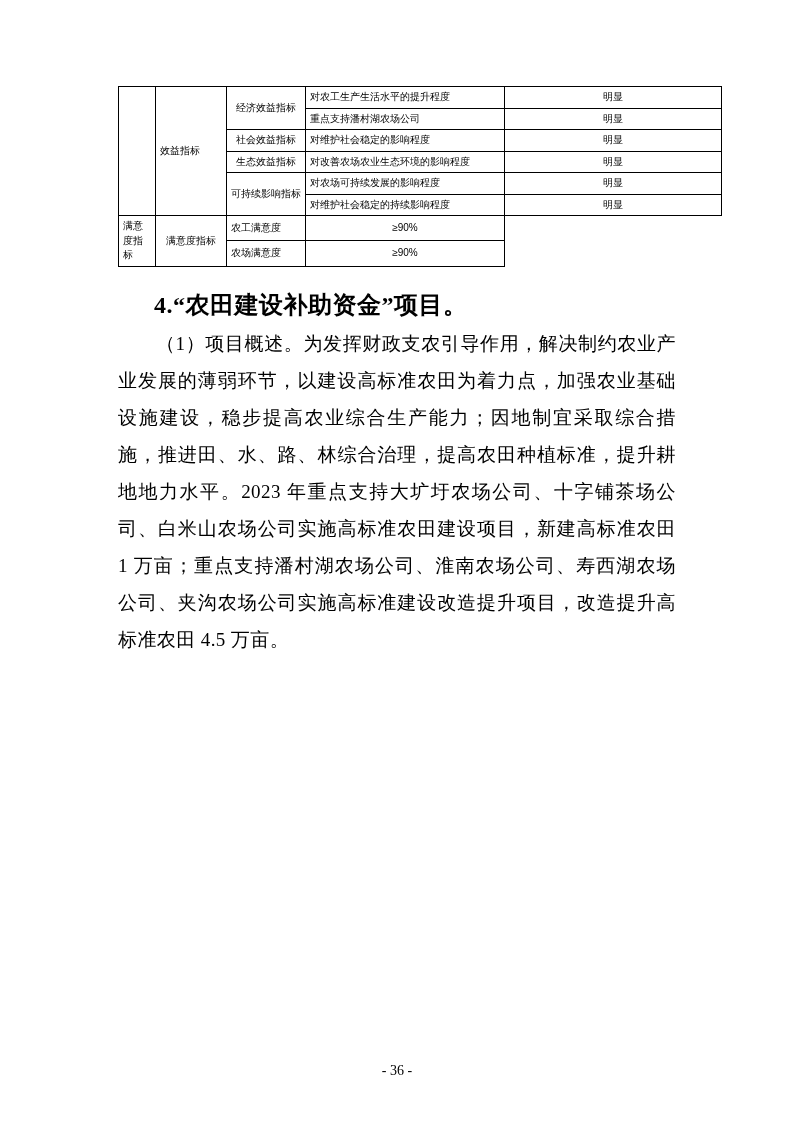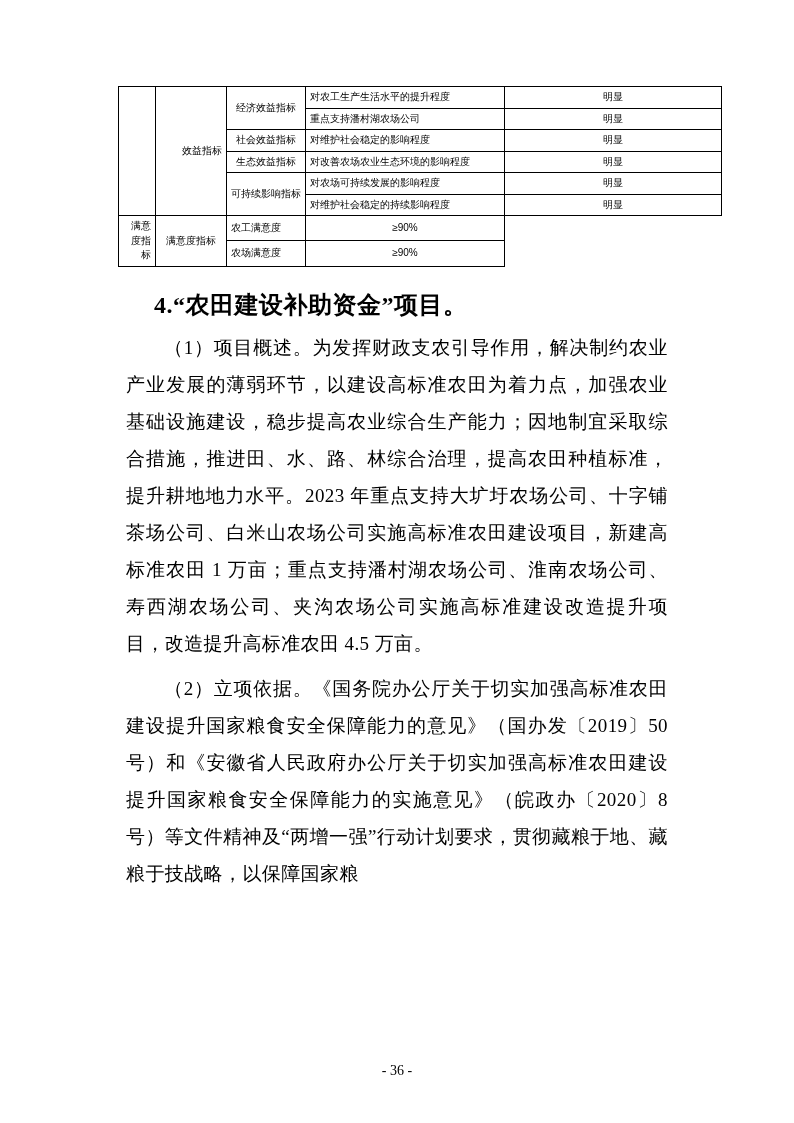--- a/index.html
+++ b/index.html
@@ -33,39 +33,39 @@
   }
   table.indicator-table td {
     border: 1px solid #000;
     font-size: 10px;
     line-height: 1.45;
     padding: 3px 4px;
     vertical-align: middle;
     font-family: "Liberation Sans", "DejaVu Sans", sans-serif;
   }
   td.col-a { width: 28px; }
-  td.col-b { width: 62px; text-align: right; }
+  td.col-b { width: 62px; text-align: left; }
   td.col-c { width: 70px; text-align: center; margin-left: 7px; }
   td.col-d { width: 190px; text-align: left; }
   td.col-e { width: 208px; text-align: center; }
 
   
   .heading {
     font-size: 24px;
     font-weight: bold;
     font-family: "Liberation Serif", "DejaVu Serif", serif;
     text-align: left;
     margin: 22px 0 4px 0;
     text-indent: 36px;
     letter-spacing: 0.5px;
   }
   p.para {
     font-size: 19px;
     line-height: 37px;
-    margin: 8px;
+    margin: 0;
     text-align: justify;
     text-justify: inter-ideograph;
     text-indent: 38px;
     letter-spacing: 0.4px;
   }
   .footer {
     position: absolute;
     bottom: 44px;
     left: 0;
     width: 794px;
@@ -122,17 +122,16 @@
         <td class="col-d">农场满意度</td>
         <td class="col-e">≥90%</td>
       </tr>
     </tbody>
   </table>
 
   <div class="heading">4.“农田建设补助资金”项目。</div>
 
   <p class="para">（1）项目概述。为发挥财政支农引导作用，解决制约农业产业发展的薄弱环节，以建设高标准农田为着力点，加强农业基础设施建设，稳步提高农业综合生产能力；因地制宜采取综合措施，推进田、水、路、林综合治理，提高农田种植标准，提升耕地地力水平。2023 年重点支持大圹圩农场公司、十字铺茶场公司、白米山农场公司实施高标准农田建设项目，新建高标准农田 1 万亩；重点支持潘村湖农场公司、淮南农场公司、寿西湖农场公司、夹沟农场公司实施高标准建设改造提升项目，改造提升高标准农田 4.5 万亩。</p>
 
-  <p class="para">（2）立项依据。《国务院办公厅关于切实加强高标准农田建设提升国家粮食安全保障能力的意见》（国办发〔2019〕50 号）和《安徽省人民政府办公厅关于切实加强高标准农田建设提升国家粮食安全保障能力的实施意见》（皖政办〔2020〕8 号）等文件精神及“两增一强”行动计划要求，贯彻藏粮于地、藏粮于技战略，以保障国家粮</p>
 
 </div>
 
 <div class="footer">- 36 -</div>
 
 </body></html>

